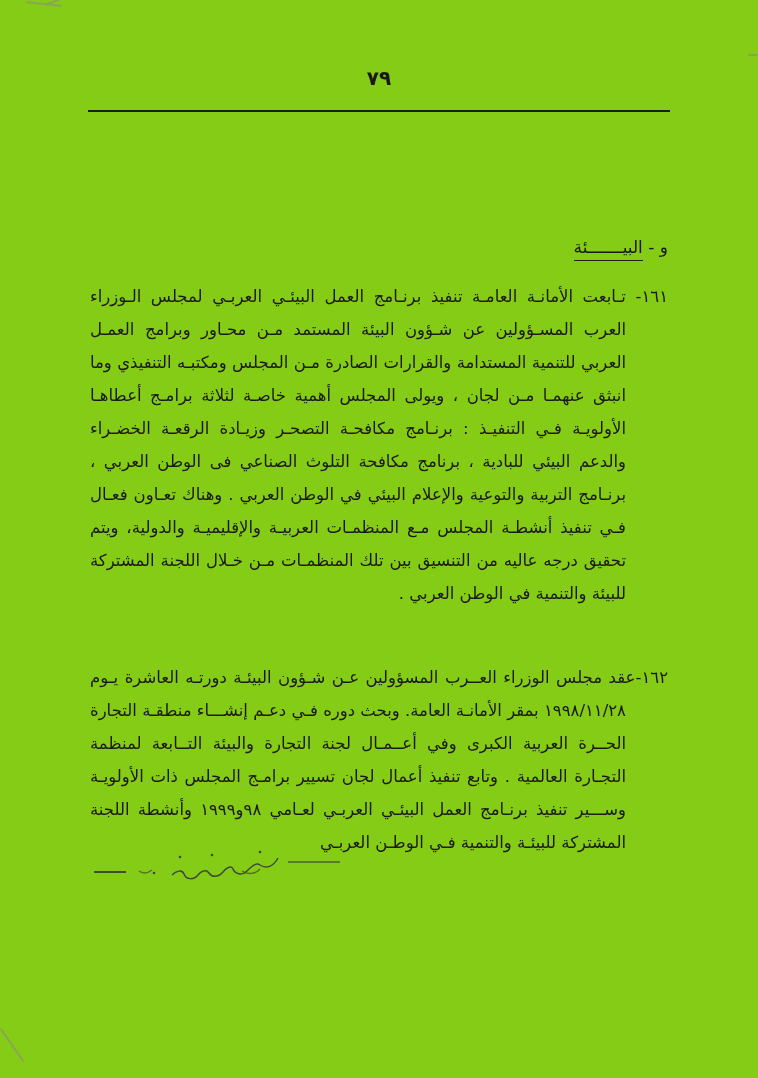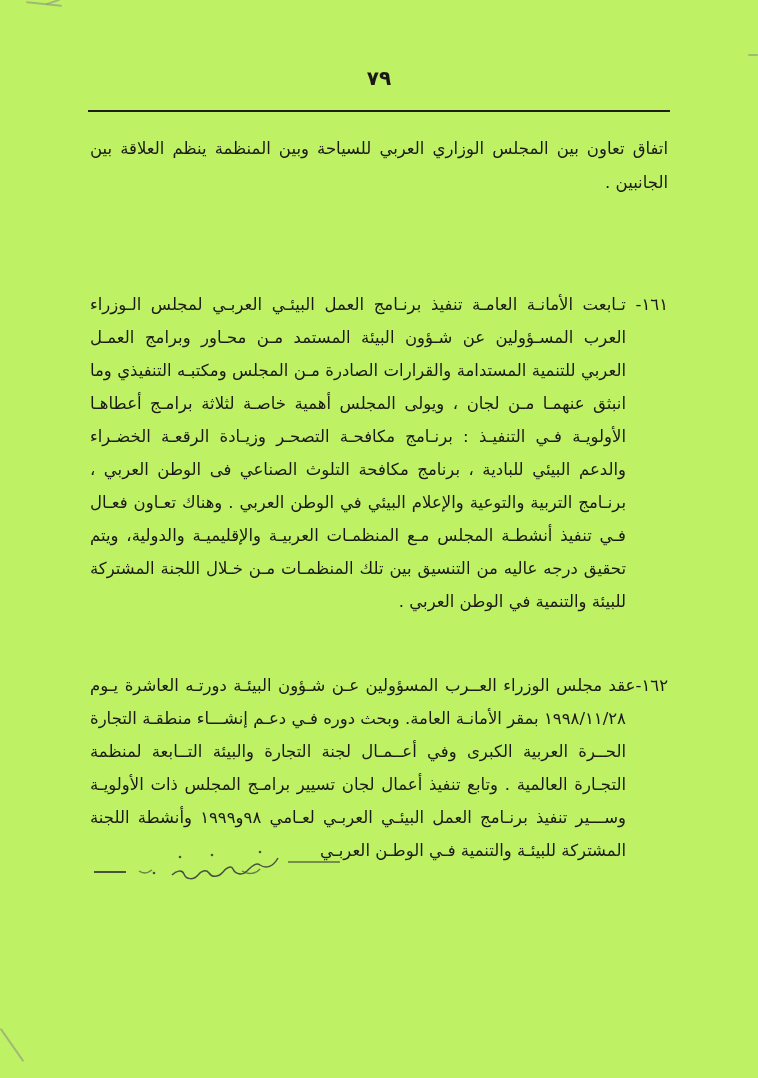--- a/index.html
+++ b/index.html
@@ -2,21 +2,21 @@
 <html lang="ar"><head>
 <meta charset="utf-8">
 <style>
   * { box-sizing: border-box; }
   html, body { margin: 0; padding: 0; background: #e9e9e6; }
   .page {
     position: relative;
     width: 758px;
     height: 1078px;
     margin: 0 auto;
-    background: #bef264;
+    background: #84cc16;
     overflow: hidden;
     font-family: "DejaVu Sans", sans-serif;
     color: #1c1815;
   }
   .content {
     position: absolute;
     right: 90px;
     width: 578px;
     direction: rtl;
   }
@@ -47,21 +47,20 @@
   .heading-title {
     border-bottom: 1.5px solid #1f1d1a;
     padding-bottom: 3px;
   }
   .para {
     font-size: 16.5px;
     line-height: 33px;
     text-align: justify;
     padding-right: 42px;
     text-indent: -42px;
-    margin-top: 8px;
   }
   .para-161 { top: 280px; }
   .para-162 { top: 661px; }
   .footer-note {
     position: absolute;
     top: 846px;
     left: 92px;
     width: 250px;
     height: 40px;
   }
@@ -79,22 +78,22 @@
 
   <div class="artifact" style="left:26px; top:3px; width:36px; height:2px; transform:rotate(6deg);"></div>
   <div class="artifact" style="left:46px; top:1px; width:14px; height:2px; transform:rotate(-18deg);"></div>
   <div class="artifact" style="left:748px; top:54px; width:10px; height:2px;"></div>
   <div class="artifact" style="left:-8px; top:1044px; width:40px; height:2px; transform:rotate(55deg);"></div>
 
   <div class="content page-number">٧٩</div>
 
   <div class="top-rule"></div>
 
-  <div class="content intro">اتفاق تعاون بين المجلس الوزاري العربي للسياحة وبين المنظمة ينظم العلاقة بين الجانبين .</div>
 
+  <div class="content section-heading"><span>و - </span><span class="heading-title">البيـــــــئة</span></div>
 
   <div class="content para para-161"><span class="para-num">١٦١- </span><span>تـابعت الأمانـة العامـة تنفيذ برنـامج العمل البيئـي العربـي لمجلس الـوزراء العرب المسـؤولين عن شـؤون البيئة المستمد مـن محـاور وبرامج العمـل العربي للتنمية المستدامة والقرارات الصادرة مـن المجلس ومكتبـه التنفيذي وما انبثق عنهمـا مـن لجان ، ويولى المجلس أهمية خاصـة لثلاثة برامـج أعطاهـا الأولويـة فـي التنفيـذ : برنـامج مكافحـة التصحـر وزيـادة الرقعـة الخضـراء والدعم البيئي للبادية ، برنامج مكافحة التلوث الصناعي فى الوطن العربي ، برنـامج التربية والتوعية والإعلام البيئي في الوطن العربي . وهناك تعـاون فعـال فـي تنفيذ أنشطـة المجلس مـع المنظمـات العربيـة والإقليميـة والدولية، ويتم تحقيق درجه عاليه من التنسيق بين تلك المنظمـات مـن خـلال اللجنة المشتركة للبيئة والتنمية في الوطن العربي .</span></div>
 
   <div class="content para para-162"><span class="para-num">١٦٢-</span><span>عقد مجلس الوزراء العــرب المسؤولين عـن شـؤون البيئـة دورتـه العاشرة يـوم ١٩٩٨/١١/٢٨ بمقر الأمانـة العامة. وبحث دوره فـي دعـم إنشـــاء منطقـة التجارة الحــرة العربية الكبرى وفي أعــمـال لجنة التجارة والبيئة التــابعة لمنظمة التجـارة العالمية . وتابع تنفيذ أعمال لجان تسيير برامـج المجلس ذات الأولويـة وســـير تنفيذ برنـامج العمل البيئـي العربـي لعـامي ٩٨و١٩٩٩ وأنشطة اللجنة المشتركة للبيئـة والتنمية فـي الوطـن العربـي</span></div>
 
   <svg class="footer-note" viewBox="0 0 250 40" xmlns="http://www.w3.org/2000/svg">
     <path d="M2 26 H34" stroke="#2e2c33" stroke-width="1.6" fill="none"></path>
     <g stroke="#34323c" stroke-width="1.5" fill="none" opacity="0.85">
       <path d="M186 12 c-5 9 -12 11 -18 7 c-4 -3 -9 2 -13 6 c-5 5 -12 3 -14 -2 c-2 -4 -7 -1 -10 3 c-4 5 -11 6 -14 1 c-3 -4 -8 -2 -11 2 c-4 5 -12 5 -14 -1 c-2 -5 -8 -3 -12 1"></path>
       <path d="M150 25 c6 4 14 3 18 -2" opacity="0.7"></path>

